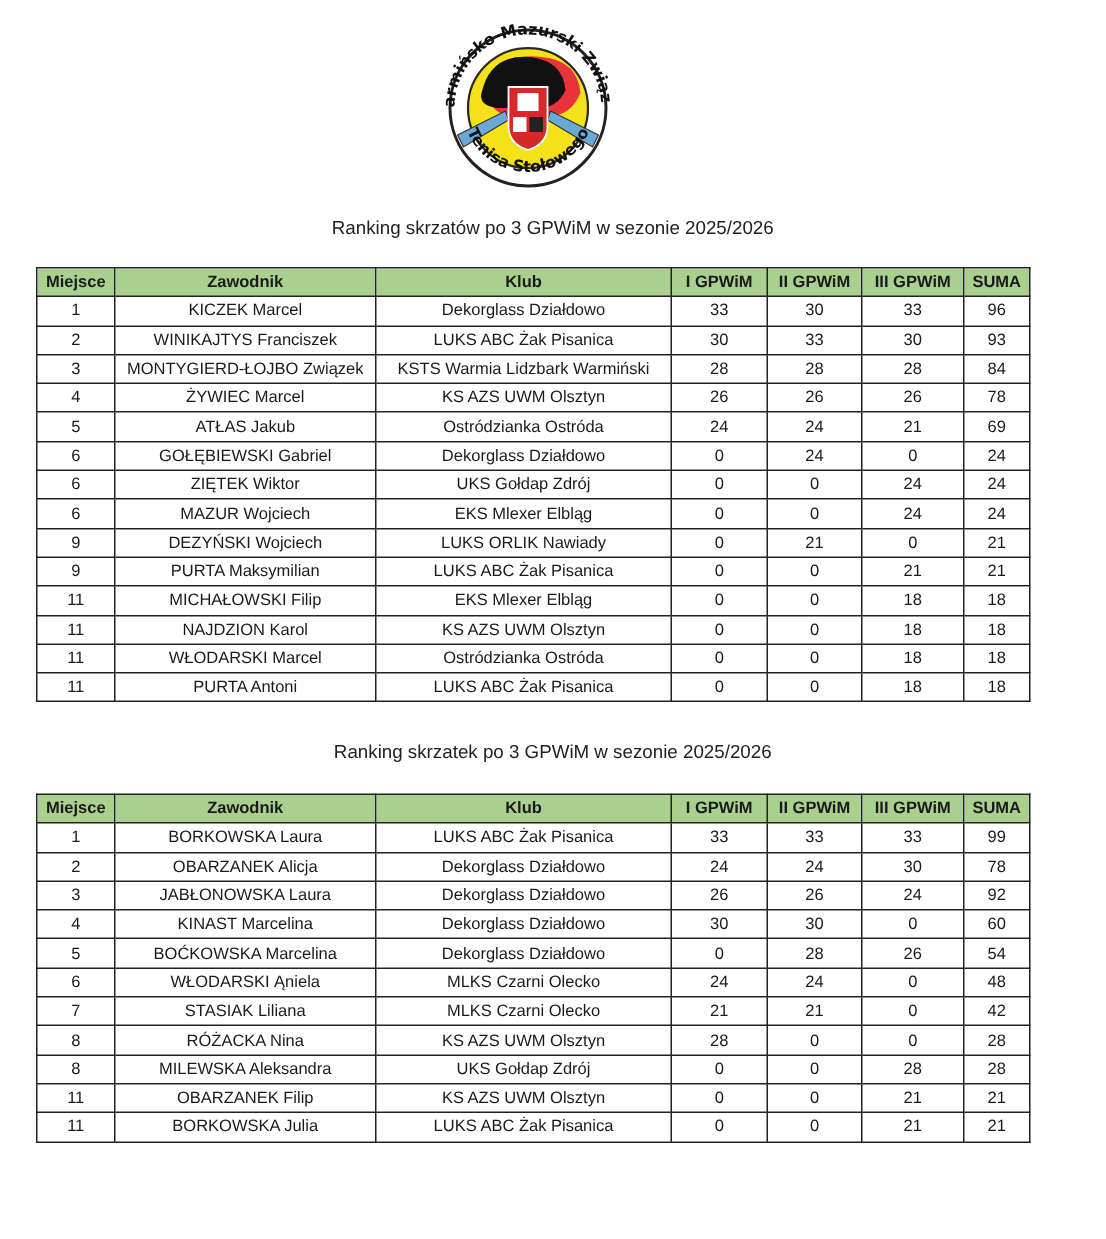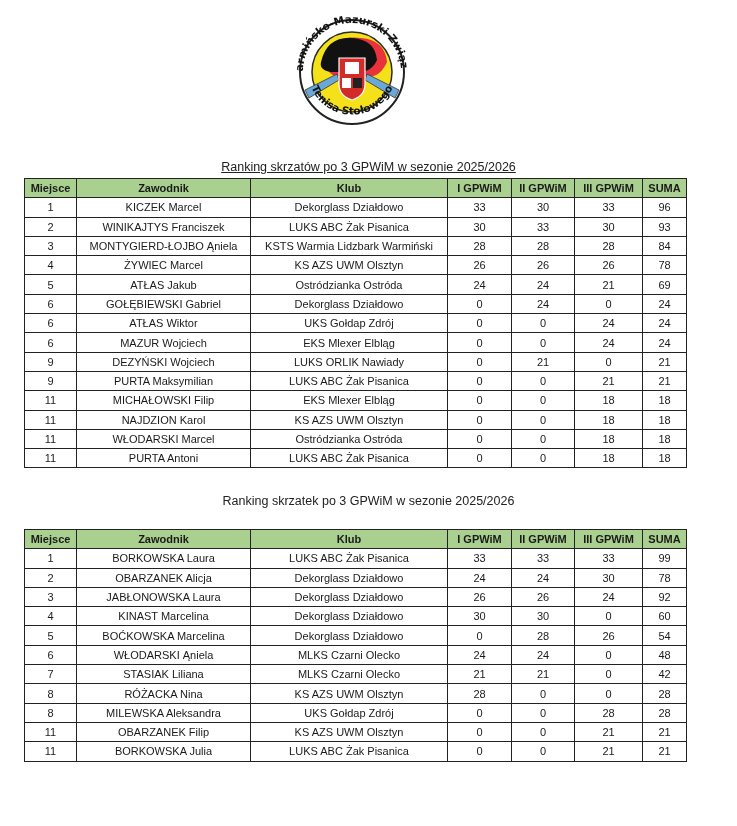--- a/index.html
+++ b/index.html
@@ -1,19 +1,19 @@
 <!DOCTYPE html>
 <html><head>
 <meta charset="utf-8">
 <style>
   html, body { margin: 0; padding: 0; background: #ffffff; }
   body { width: 737px; height: 826px; position: relative; font-family: "Liberation Sans", "DejaVu Sans", sans-serif; color: #1a1a1a; overflow: hidden; }
   .logo { position: absolute; left: 287px; top: 10px; width: 130px; height: 120px; }
   .title { position: absolute; left: 0; width: 737px; text-align: center; font-size: 12.5px; color: #222; }
-  #t1-title { top: 160px; text-decoration: underline; }
+  #t1-title { top: 145px; }
   #t2-title { top: 494px; }
   table.rank { position: absolute; left: 24px; border-collapse: collapse; font-size: 11px; table-layout: fixed; }
   #table-boys { top: 178px; }
   #table-girls { top: 529px; }
   table.rank th, table.rank td { border: 1px solid #222; padding: 0; text-align: center; height: 18.3px; white-space: nowrap; overflow: hidden; }
   table.rank th { background: #a9d08e; font-weight: bold; }
   table.rank { border: 1.5px solid #222; }
   col.c-place { width: 52px; }
   col.c-name { width: 174px; }
   col.c-club { width: 197px; }
@@ -84,21 +84,21 @@
         <td>2</td>
         <td>WINIKAJTYS Franciszek</td>
         <td>LUKS ABC Żak Pisanica</td>
         <td>30</td>
         <td>33</td>
         <td>30</td>
         <td>93</td>
       </tr>
       <tr>
         <td>3</td>
-        <td>MONTYGIERD-ŁOJBO Ąniela</td>
+        <td>MONTYGIERD-ŁOJBO Związek</td>
         <td>KSTS Warmia Lidzbark Warmiński</td>
         <td>28</td>
         <td>28</td>
         <td>28</td>
         <td>84</td>
       </tr>
       <tr>
         <td>4</td>
         <td>ŻYWIEC Marcel</td>
         <td>KS AZS UWM Olsztyn</td>
@@ -120,21 +120,21 @@
         <td>6</td>
         <td>GOŁĘBIEWSKI Gabriel</td>
         <td>Dekorglass Działdowo</td>
         <td>0</td>
         <td>24</td>
         <td>0</td>
         <td>24</td>
       </tr>
       <tr>
         <td>6</td>
-        <td>ATŁAS Wiktor</td>
+        <td>ZIĘTEK Wiktor</td>
         <td>UKS Gołdap Zdrój</td>
         <td>0</td>
         <td>0</td>
         <td>24</td>
         <td>24</td>
       </tr>
       <tr>
         <td>6</td>
         <td>MAZUR Wojciech</td>
         <td>EKS Mlexer Elbląg</td>

